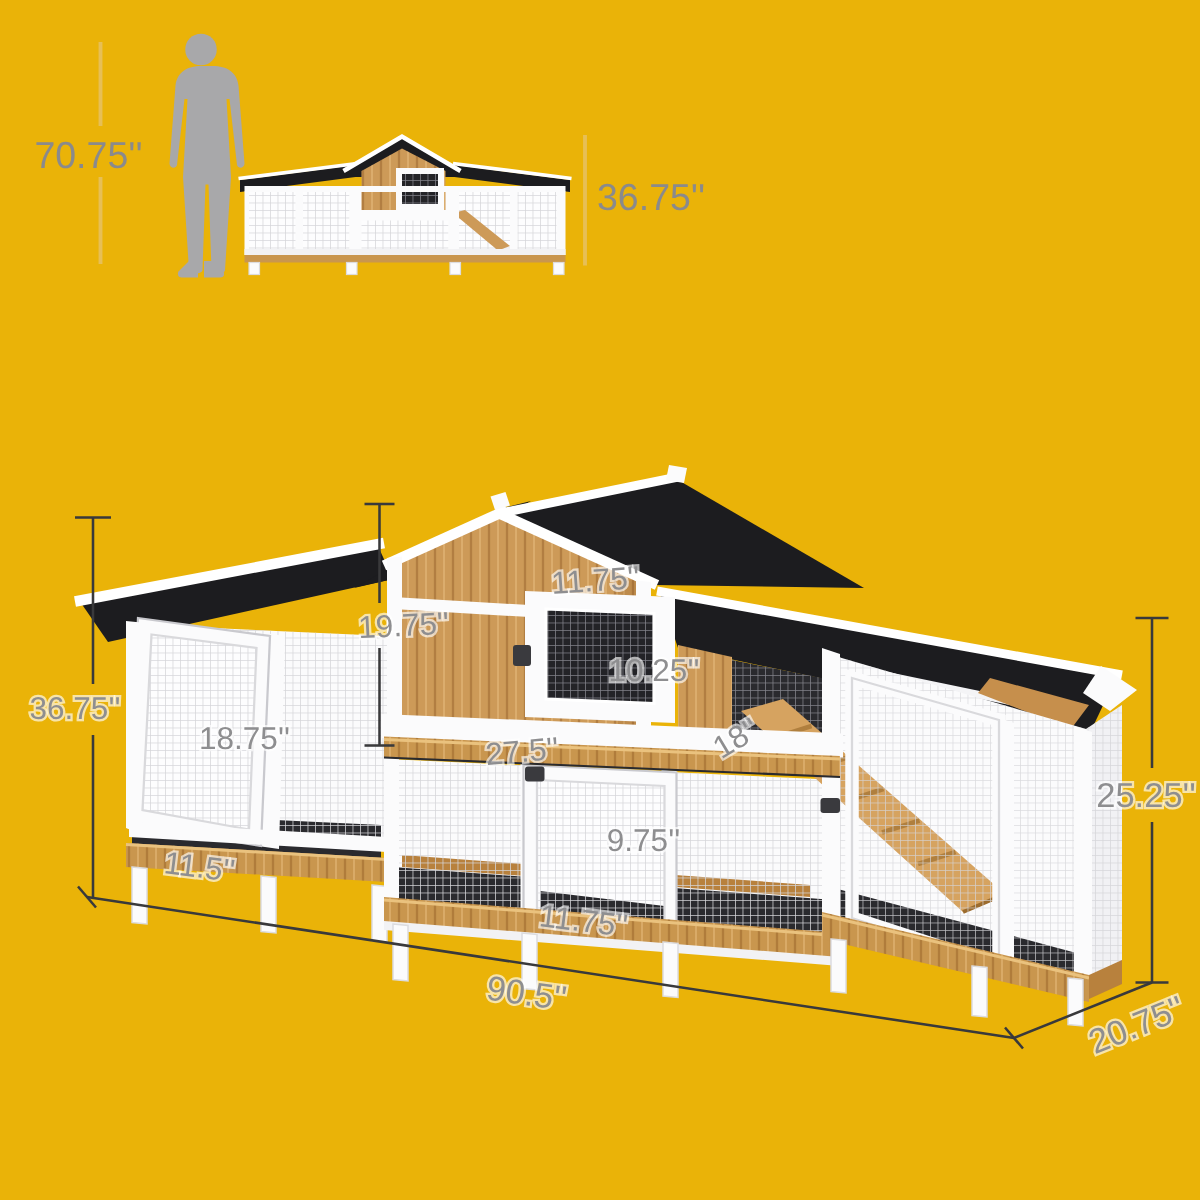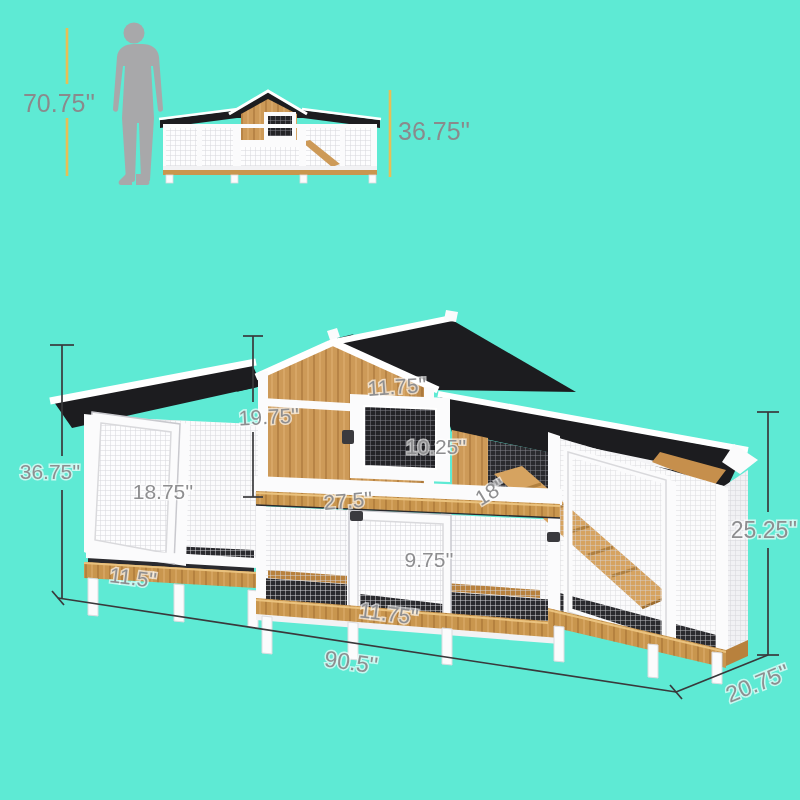--- a/index.html
+++ b/index.html
@@ -1,16 +1,16 @@
 <!DOCTYPE html>
 <html><head>
 <meta charset="utf-8">
 <style>
   html,body{margin:0;padding:0;background:#ffffff;}
-  .page{position:relative;width:800px;height:800px;background:#5eead4;overflow:hidden;
+  .page{position:relative;width:800px;height:800px;background:#eab308;overflow:hidden;
         font-family:"Liberation Sans", sans-serif;}
   svg text{font-family:"Liberation Sans", sans-serif;fill:#8e8e90;}
   svg .dimtxt{font-size:21px;paint-order:stroke;stroke:rgba(255,255,255,.65);stroke-width:3px;}
   svg .dimtxt-big{font-size:23px;paint-order:stroke;stroke:rgba(255,255,255,.65);stroke-width:3px;}
   svg .toptxt{font-size:25px;fill:#8a8a8c;}
 </style>
 </head>
 <body>
 
 <div class="page">

